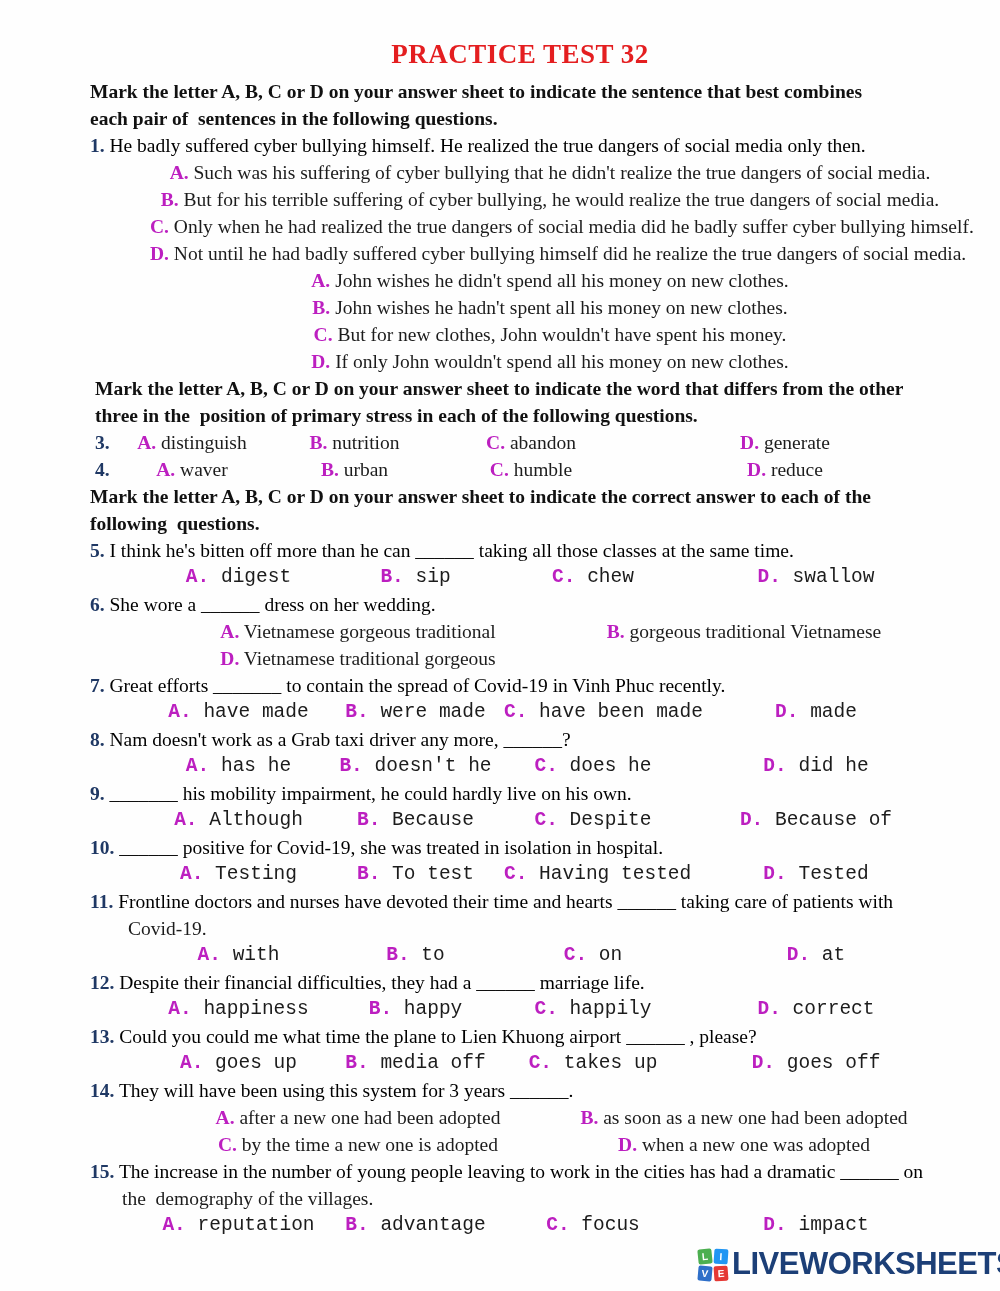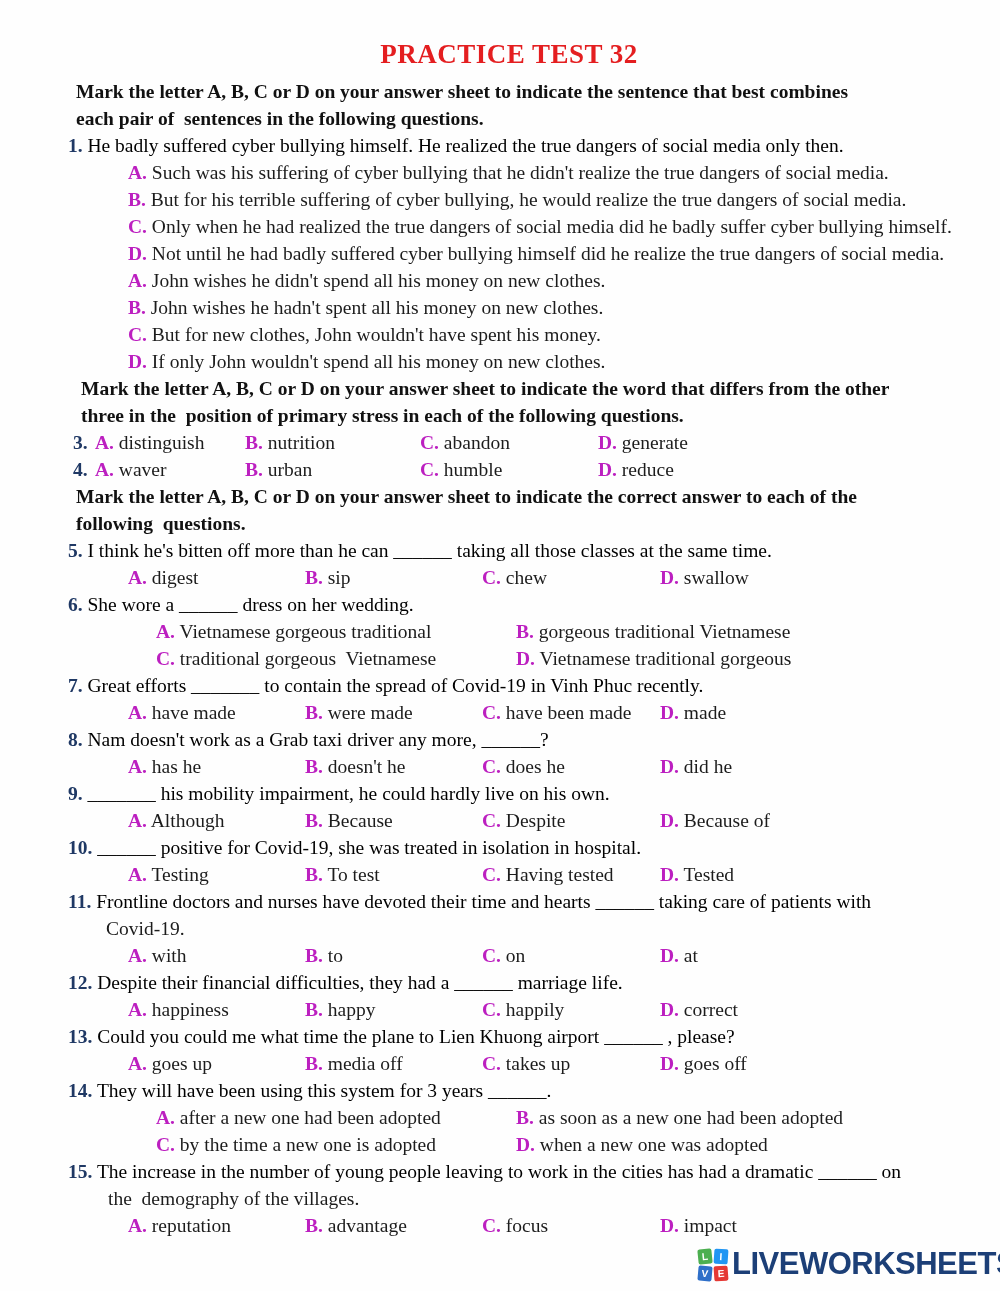--- a/index.html
+++ b/index.html
@@ -1,49 +1,49 @@
 <!DOCTYPE html>
 <html><head>
 <meta charset="utf-8">
 <style>
   html,body{margin:0;padding:0;background:#ffffff;}
   .page{
     position:relative;
     width:1000px;
     height:1291px;
     box-sizing:border-box;
-    padding:38px 50px 0 68px;
+    padding:38px 50px 0 90px;
     background:#fefefe;
     font-family:"Liberation Serif", serif;
     font-size:19.5px;
     color:#1c1c1c;
     overflow:hidden;
   }
   .title{
     margin:0 0 8px 0;
     text-align:center;
     font-size:27px;
     line-height:32px;
     font-weight:bold;
     color:#e41e20;
     letter-spacing:.5px;
   }
-  .line{display:block;font-weight:bold;color:#111;line-height:27px;white-space:pre;margin-left:8px;}
+  .line{display:block;font-weight:bold;color:#111;line-height:27px;white-space:pre;}
   .instr2 .line{padding-left:5px;}
   .qline{margin:0;line-height:27px;white-space:pre;}
   .qnum{font-weight:bold;color:#1f3864;}
   .qtext{color:#000000;}
   .qtext2{display:block;line-height:27px;white-space:pre;}
   .ind60{margin-left:38px;}
-  .ind32{margin-left:40px;}
-  .opt{line-height:27px;white-space:pre;}
+  .ind32{margin-left:32px;}
+  .opt{line-height:27px;white-space:pre;text-align:center;}
   .ol{font-weight:bold;color:#bc1fc0;}
   .ot{color:#1c1c1c;}
   .optstack .opt{display:block;margin-left:60px;}
-  .opts4{display:grid;grid-template-columns:177px 177px 178px 1fr;margin-left:60px;}
+  .opts4{display:grid;grid-template-columns:177px 177px 178px 1fr;margin-left:60px;font-family:Liberation Mono, monospace;}
   .opts2{display:grid;grid-template-columns:360px 1fr;margin-left:88px;}
   .qinline{display:grid;grid-template-columns:22px 150px 175px 178px 1fr;padding-left:5px;line-height:27px;}
   .logo{
     position:absolute;left:698px;top:1246px;
     display:flex;align-items:center;gap:4px;
     font-family:"Liberation Sans", sans-serif;
     cursor:pointer;
   }
   .logo-grid{
     display:grid;grid-template-columns:14px 14px;grid-template-rows:15px 15px;
@@ -126,21 +126,20 @@
       <span class="opt"><b class="ol">C.</b> <span class="ot">chew</span></span>
       <span class="opt"><b class="ol">D.</b> <span class="ot">swallow</span></span>
     </div>
   </div>
 
   <div>
     <p class="qline"><b class="qnum">6.</b> <span class="qtext">She wore a ______ dress on her wedding.</span></p>
     <div class="opts2">
       <span class="opt"><b class="ol">A.</b> <span class="ot">Vietnamese gorgeous traditional</span></span>
       <span class="opt"><b class="ol">B.</b> <span class="ot">gorgeous traditional Vietnamese</span></span>
-      <span class="opt"><b class="ol">C.</b> <span class="ot">traditional gorgeous  Vietnamese</span></span>
       <span class="opt"><b class="ol">D.</b> <span class="ot">Vietnamese traditional gorgeous</span></span>
     </div>
   </div>
 
   <div>
     <p class="qline"><b class="qnum">7.</b> <span class="qtext">Great efforts _______ to contain the spread of Covid-19 in Vinh Phuc recently.</span></p>
     <div class="opts4">
       <span class="opt"><b class="ol">A.</b> <span class="ot">have made</span></span>
       <span class="opt"><b class="ol">B.</b> <span class="ot">were made</span></span>
       <span class="opt"><b class="ol">C.</b> <span class="ot">have been made</span></span>

